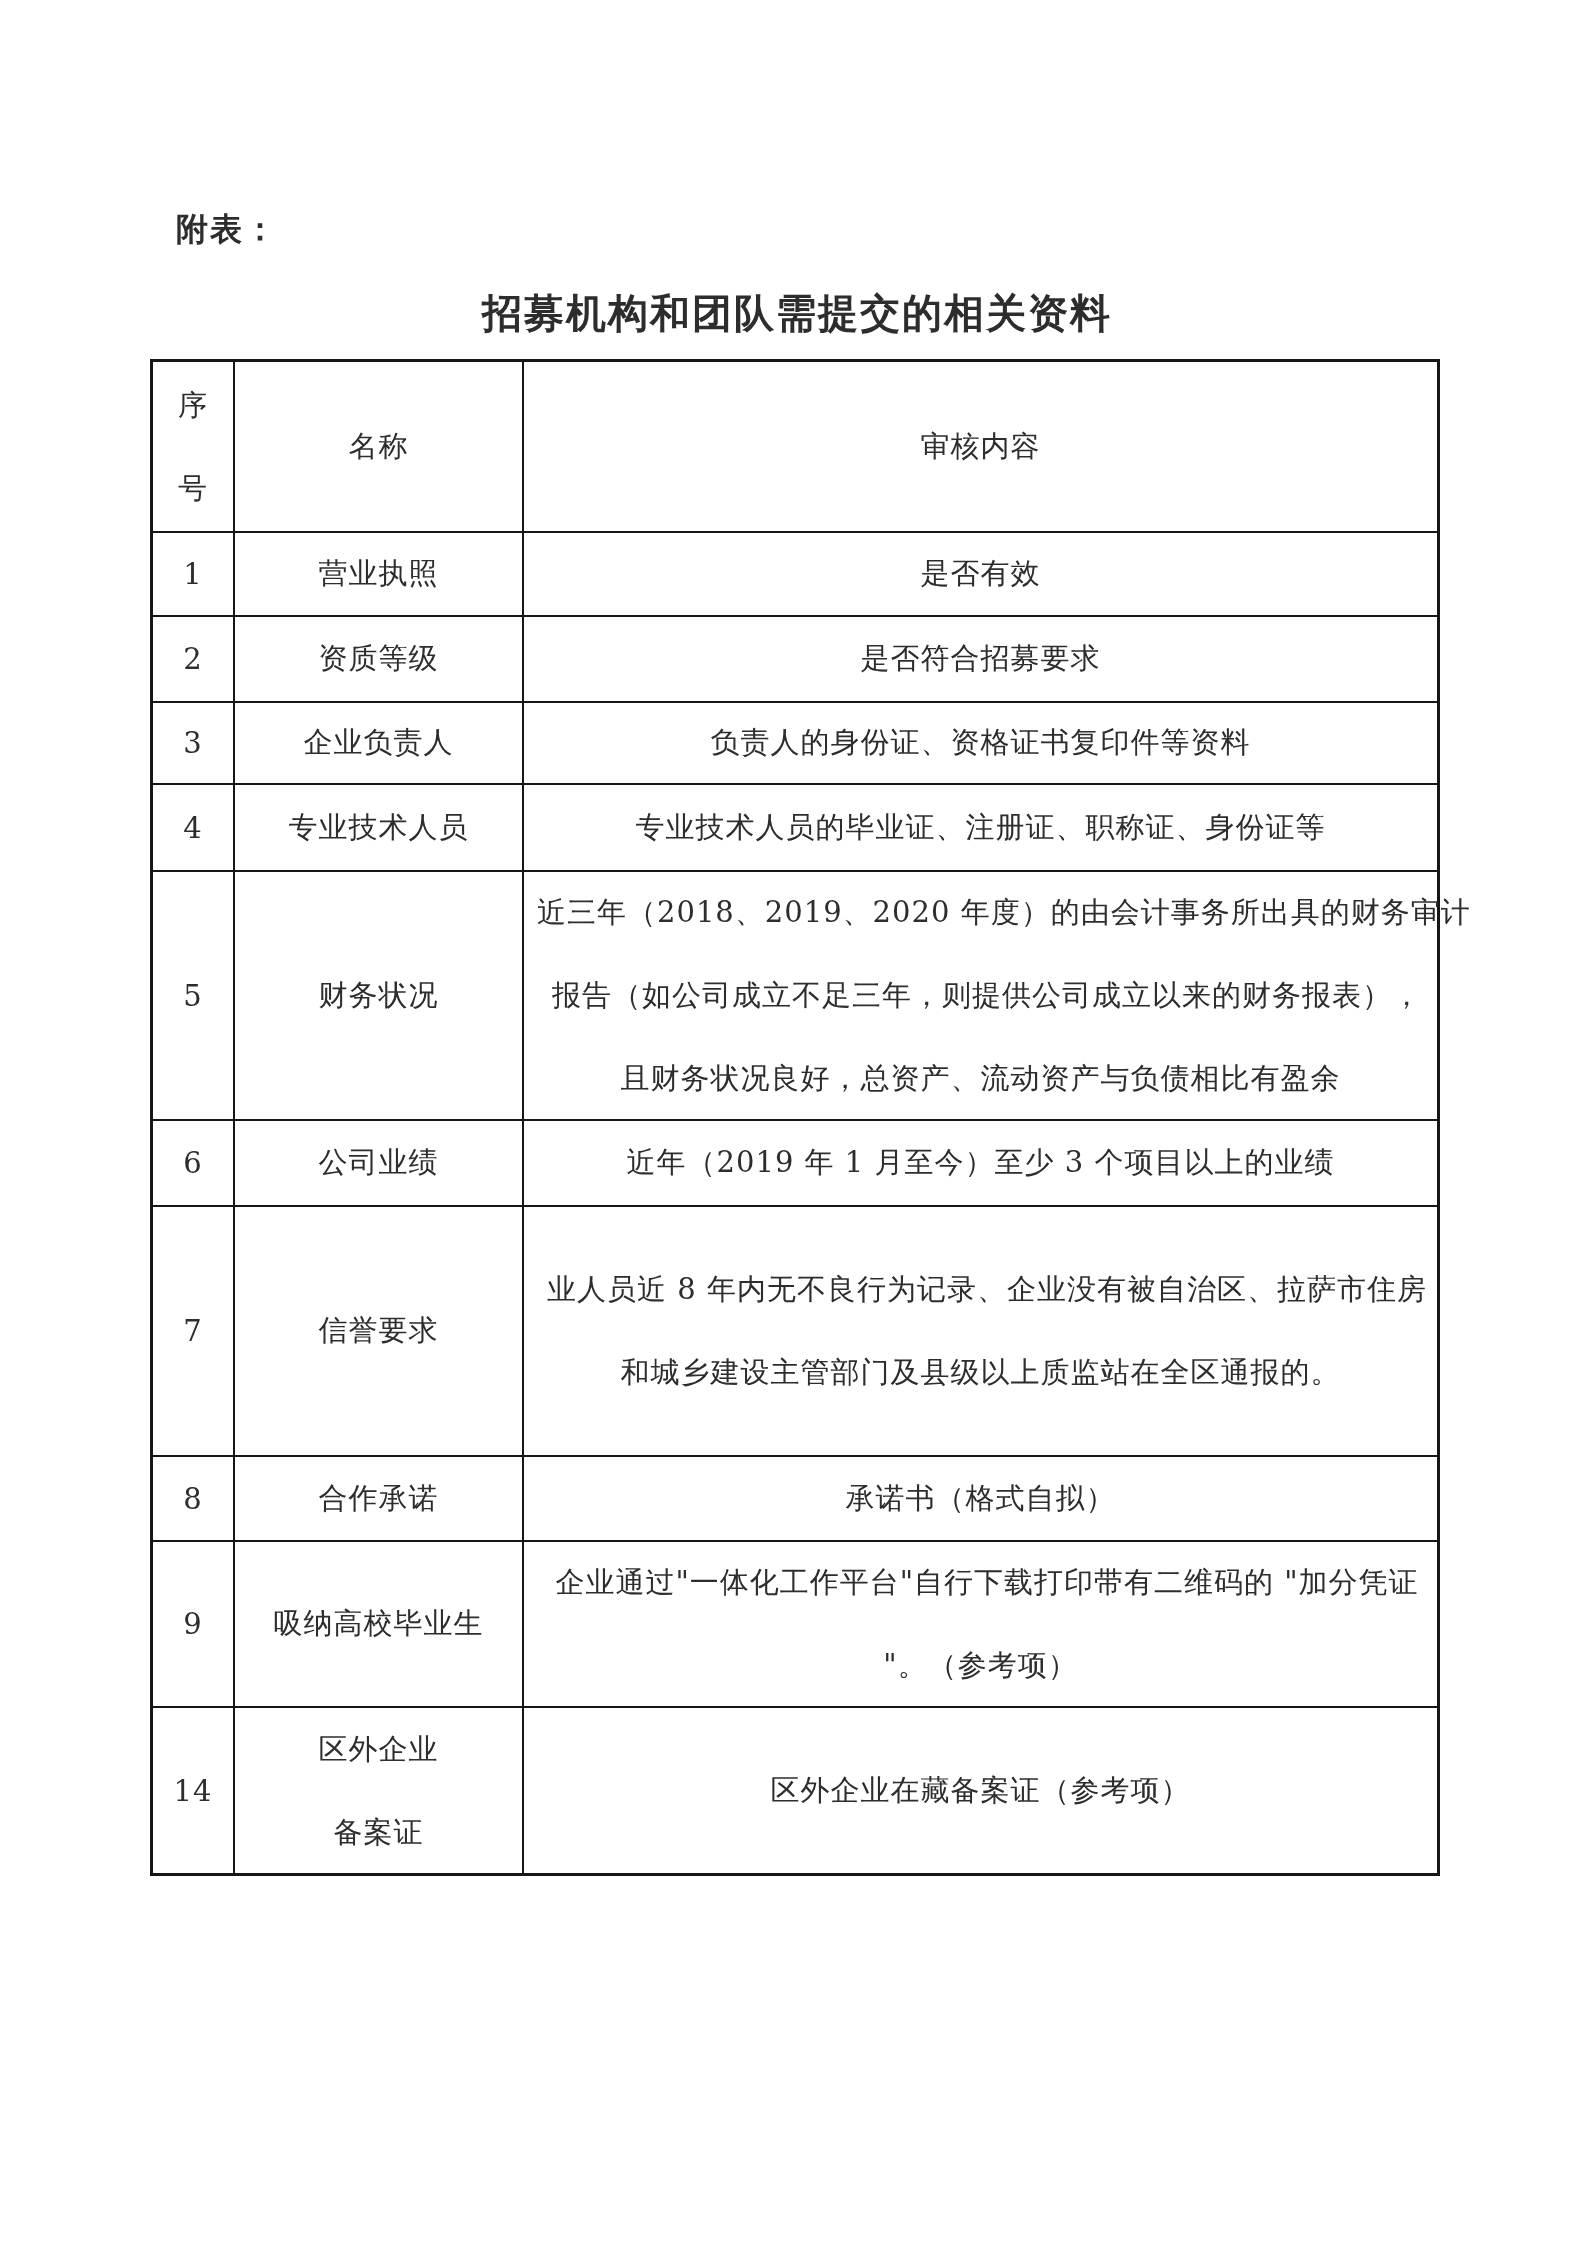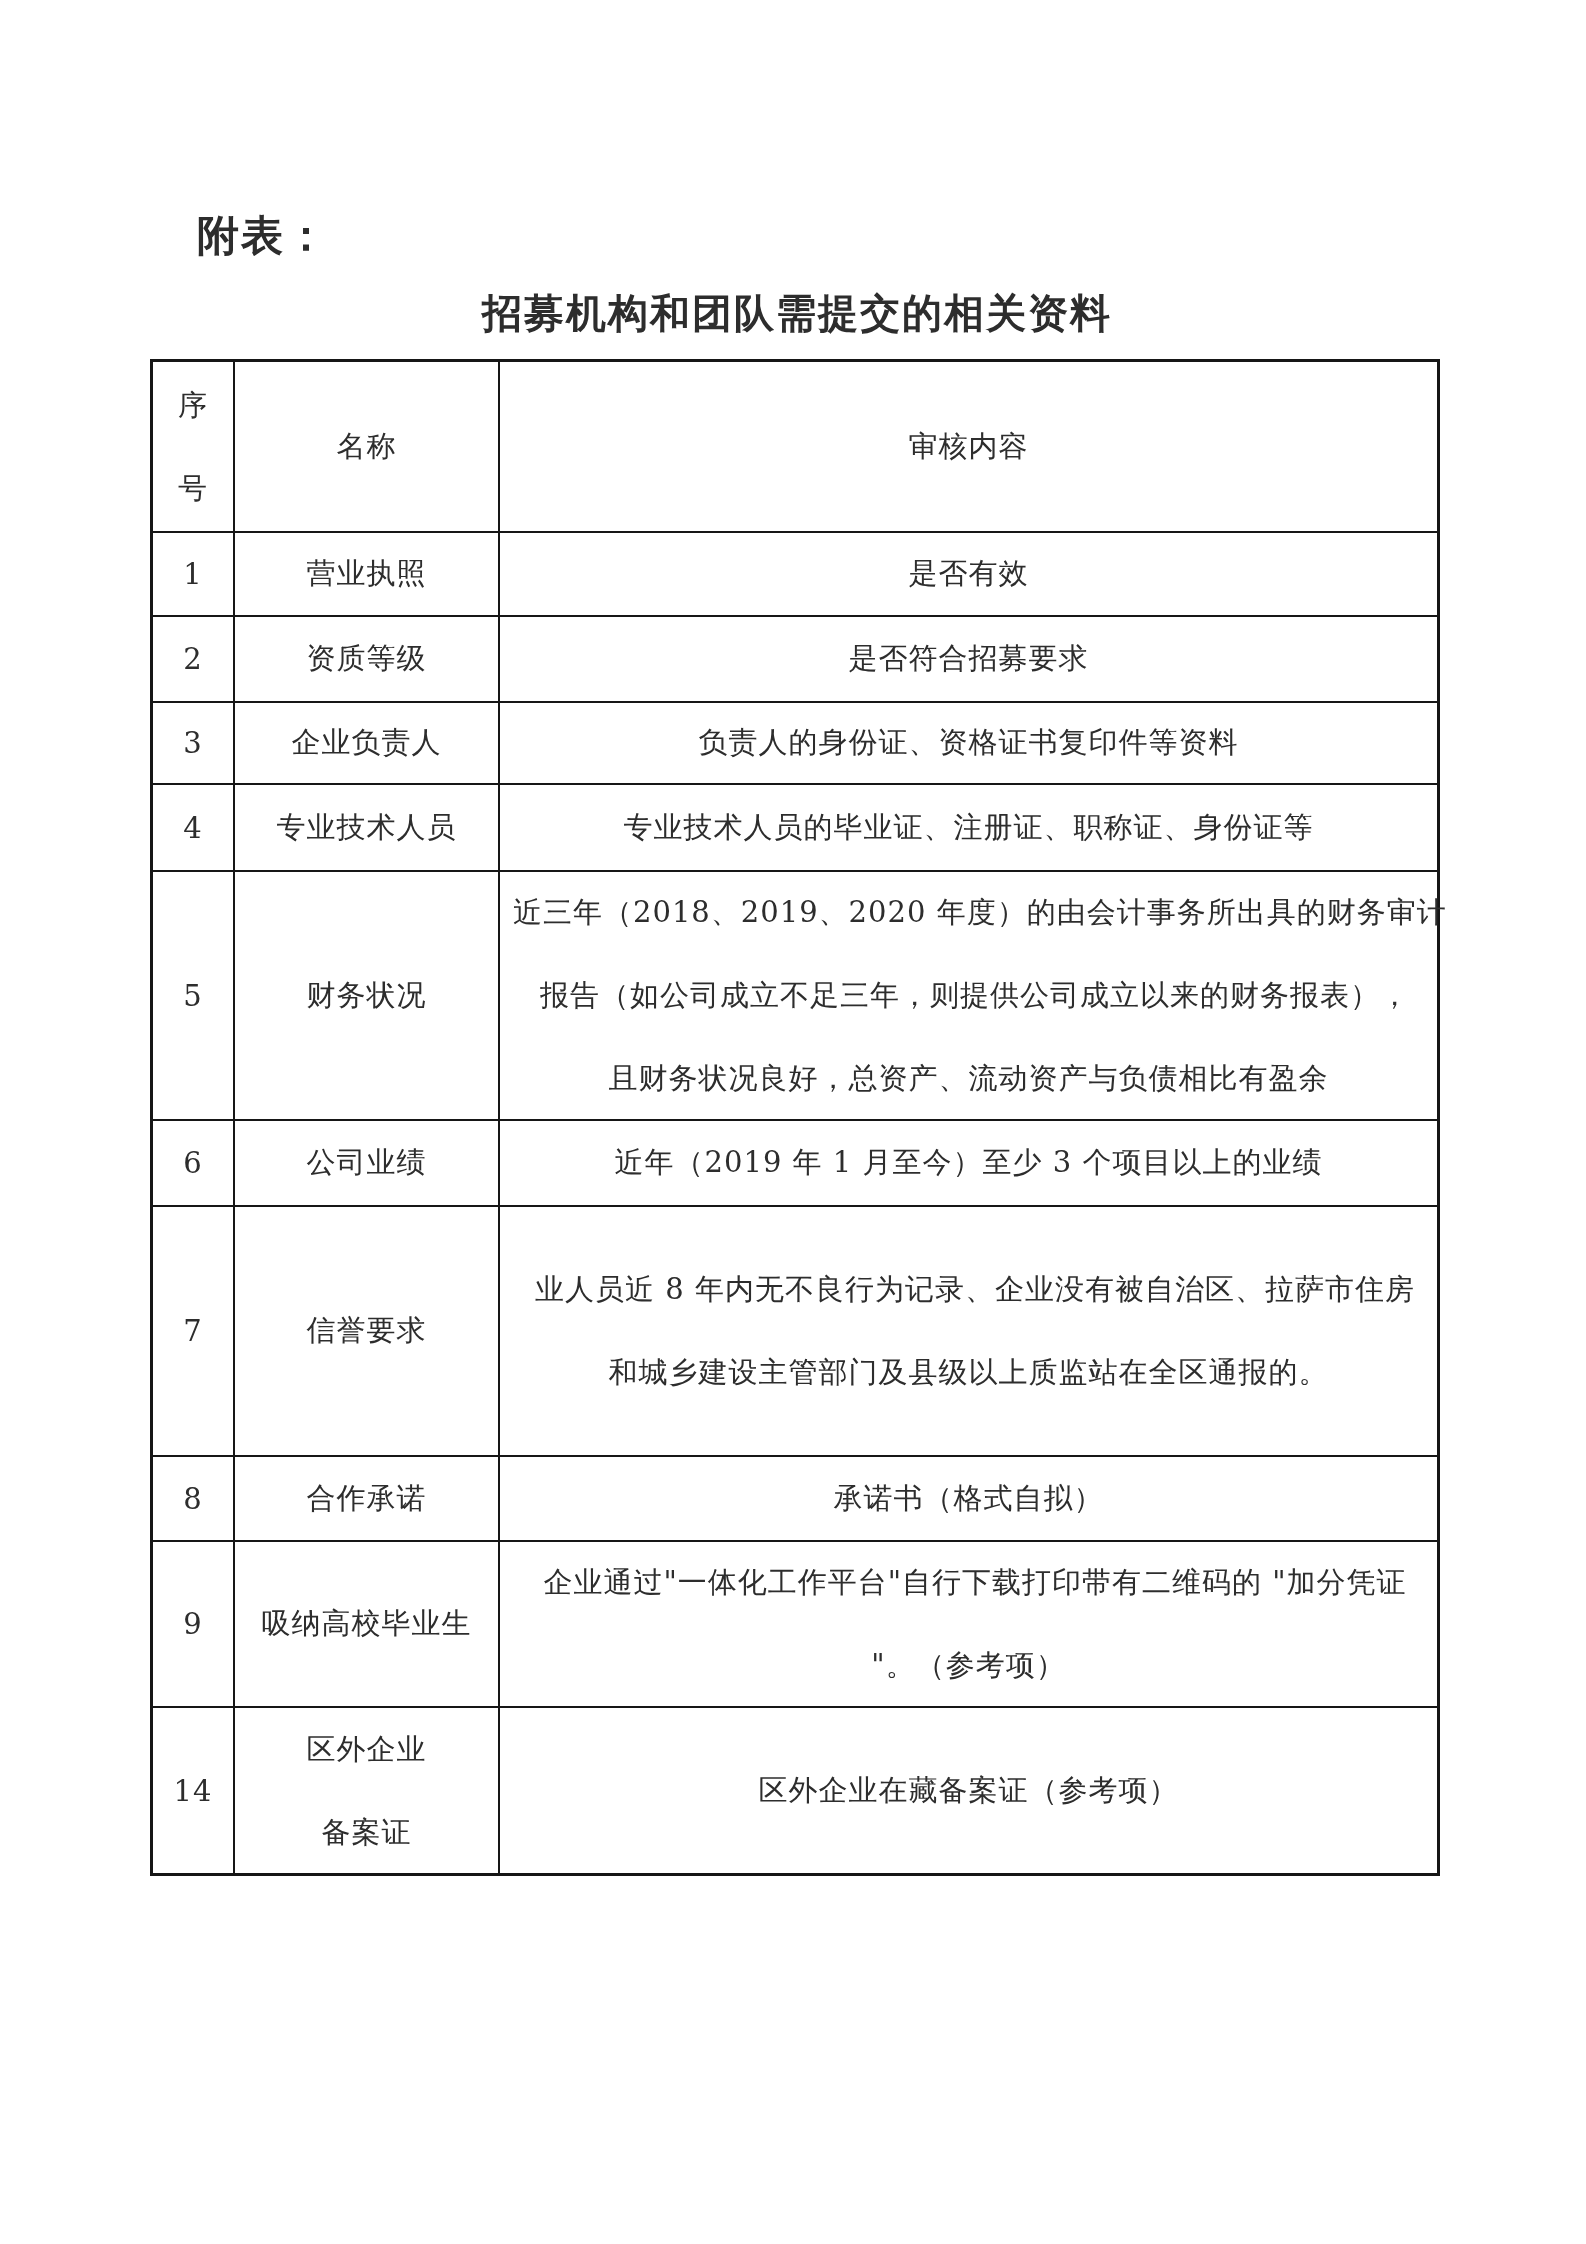--- a/index.html
+++ b/index.html
@@ -2,37 +2,37 @@
 <html><head>
 <meta charset="utf-8">
 <style>
   html,body{margin:0;padding:0;}
   body{
     width:1586px;height:2244px;position:relative;background:#ffffff;
     font-family:"DejaVu Serif","Liberation Serif",serif;
     color:#2d2d2d;
   }
   .appendix-label{
-    position:absolute;left:197px;top:208px;
-    font-size:42px;font-weight:bold;letter-spacing:2px;
+    position:absolute;left:176px;top:208px;
+    font-size:32px;font-weight:bold;letter-spacing:2px;
   }
   .doc-title{
     position:absolute;left:0;right:0;top:286px;text-align:center;
     font-size:40px;font-weight:bold;letter-spacing:2px;padding-left:8px;
   }
   .doc-table{
     position:absolute;left:150px;top:359px;width:1290px;
     border:3px solid #161616;box-sizing:border-box;
     font-size:29px;letter-spacing:1px;
   }
   .t-row{display:flex;box-sizing:border-box;border-top:2px solid #161616;}
   .t-row.first{border-top:none;}
   .cell{box-sizing:border-box;display:flex;align-items:center;justify-content:center;}
   .c1{width:80px;flex:0 0 auto;}
-  .c2{width:267px;flex:0 0 auto;border-left:2px solid #161616;border-right:2px solid #161616;}
+  .c2{width:291px;flex:0 0 auto;border-left:2px solid #161616;border-right:2px solid #161616;}
   .c3{flex:1 1 auto;min-width:0;}
   .lines{width:100%;}
   .line{height:83px;line-height:83px;white-space:nowrap;}
   .line.left{text-align:center;padding-left:13px;}
   .line.center{text-align:center;}
   
   .rh-header{height:169px;}
   .rh-1{height:84px;}
   .rh-2{height:86px;}
   .rh-3{height:82px;}

